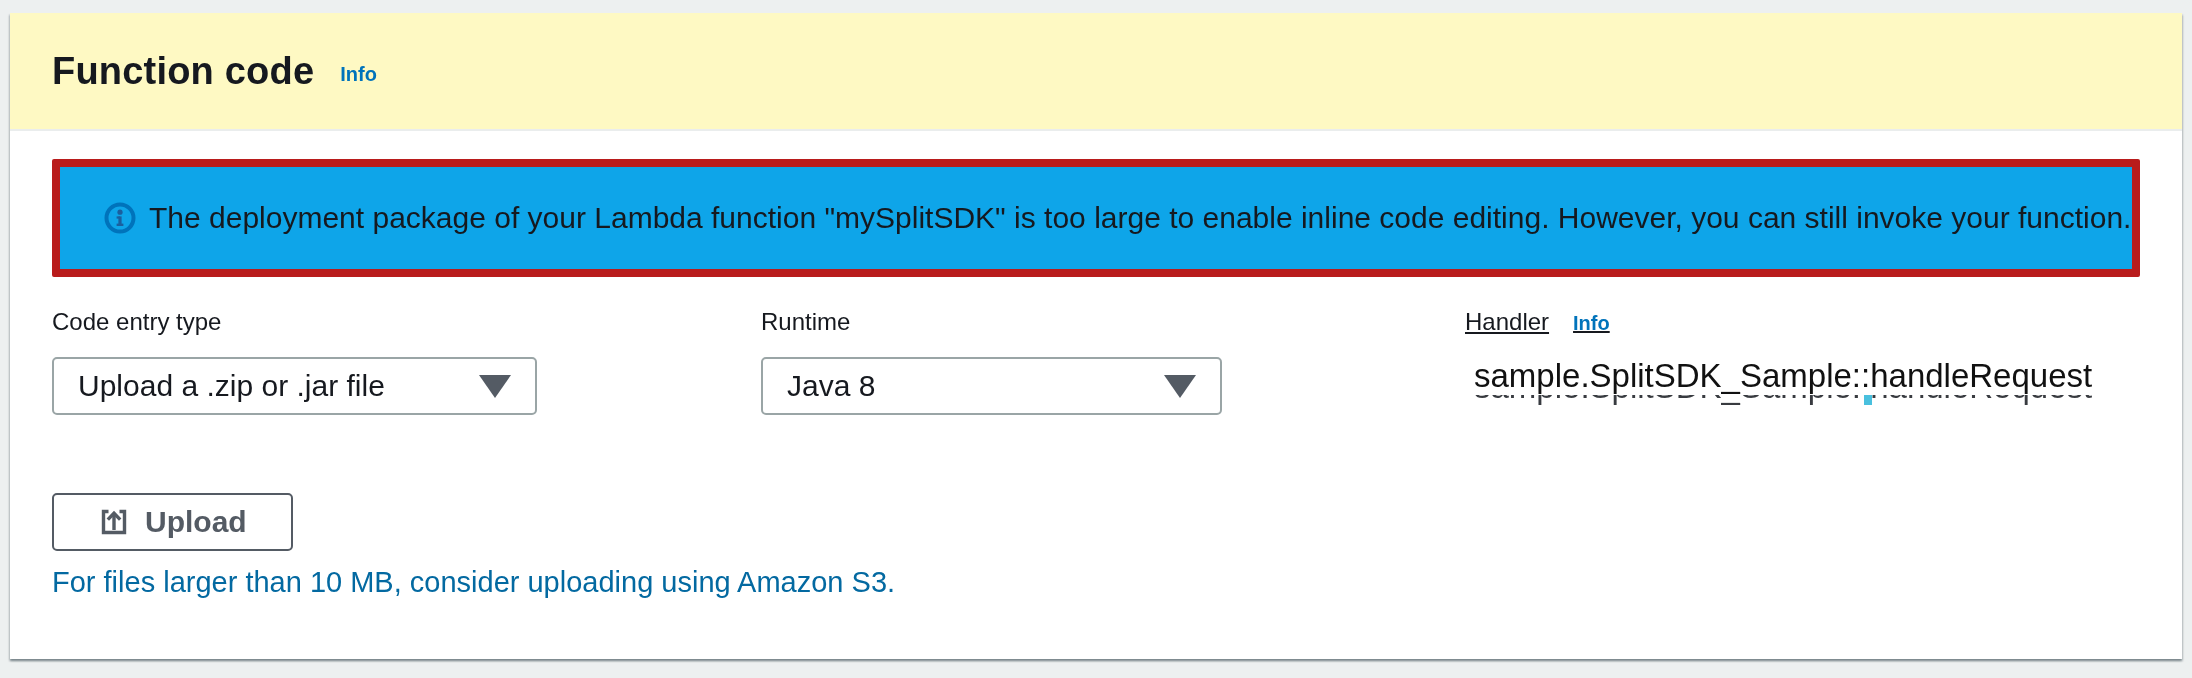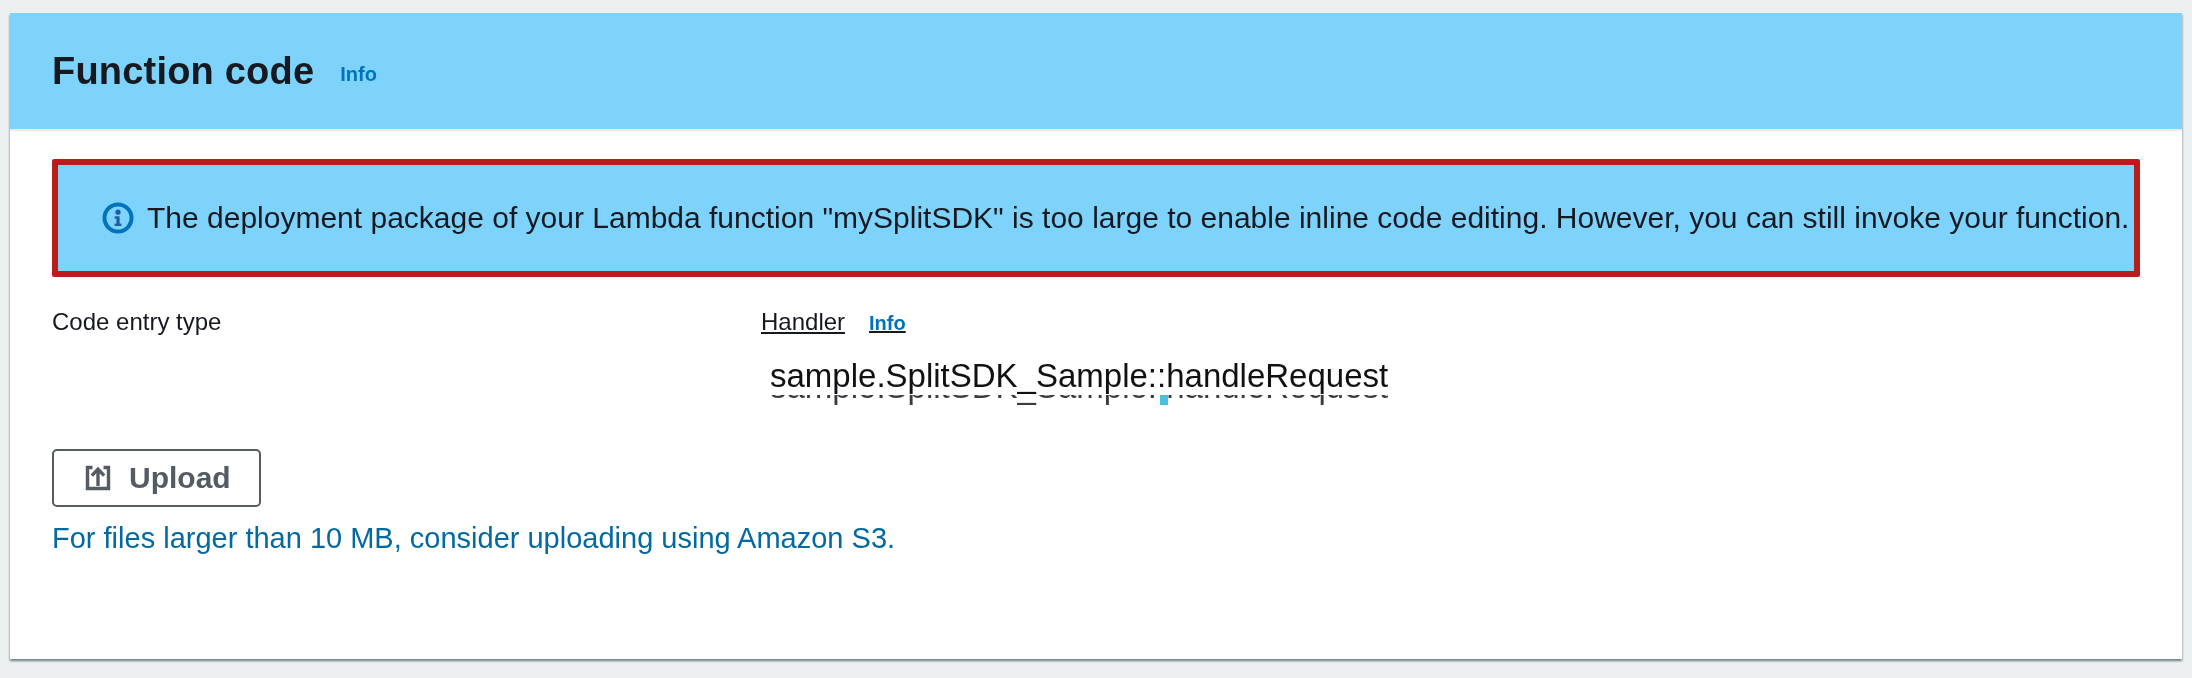--- a/index.html
+++ b/index.html
@@ -12,43 +12,43 @@
   }
   .panel{
     position:absolute;left:10px;top:13px;
     width:2172px;height:646px;
     background:#ffffff;
     box-shadow:0 2px 2px 0 rgba(0,28,36,.3), 1px 2px 2px 0 rgba(0,28,36,.15), -1px 2px 2px 0 rgba(0,28,36,.15);
     box-sizing:border-box;
   }
   .panel-header{
     height:118px;
-    background:#7dd3fc;
+    background:#fef9c3;
     border-bottom:2px solid #eaeded;
     display:flex;align-items:center;
     padding:0 42px;
     box-sizing:border-box;
   }
   .panel-title{
     font-size:38px;font-weight:bold;color:#16191f;letter-spacing:.2px;
   }
   .info-link{
     font-size:20px;font-weight:bold;color:#0073bb;
     margin-left:26px;margin-top:6px;
     text-decoration:none;cursor:pointer;
   }
   .panel-body{
     padding:28px 42px 0 42px;
   }
   
   .alert{
     height:118px;
-    border:6px solid #b91c1c;
+    border:8px solid #b91c1c;
     border-radius:2px;
-    background:#7dd3fc;
+    background:#0ea5e9;
     display:flex;align-items:center;
     padding-left:44px;
     box-sizing:border-box;
   }
   .alert-icon{flex:0 0 auto;width:32px;height:32px;margin-right:13px;display:block;}
   .alert-msg{
     font-size:30px;color:#16191f;white-space:nowrap;line-height:1.2;
   }
   
   .fields-row{display:flex;margin-top:26px;}
@@ -96,27 +96,27 @@
     margin-top:-27px;
     white-space:nowrap;
   }
   .caret-dot{
     position:absolute;top:0;left:399px;
     width:8px;height:10px;background:#2ab6d9;
   }
   
   .package-section{margin-top:44px;}
   .upload-btn{
-    margin-top:0;
+    margin-top:34px;
     height:58px;
     background:#ffffff;
     border:2px solid #545b64;
     border-radius:5px;
     display:inline-flex;align-items:center;
-    padding:0 28px;
+    padding:0 44px;
     box-sizing:border-box;
     cursor:pointer;
     font-family:"Liberation Sans", sans-serif;
   }
   .upload-btn svg{display:block;margin-right:15px;}
   .upload-btn-label{font-size:30px;font-weight:bold;color:#545b64;}
   .helper-text{
     margin-top:15px;
     font-size:29px;color:#0369a1;
   }
@@ -141,22 +141,33 @@
         <rect x="12.6" y="21.6" width="6.8" height="2.4" fill="#1b5f9e"></rect>
         <rect x="12.6" y="14.4" width="3.4" height="2.2" fill="#1b5f9e"></rect>
       </svg>
       <span class="alert-msg">The deployment package of your Lambda function "mySplitSDK" is too large to enable inline code editing. However, you can still invoke your function.</span>
     </div>
 
     <div class="fields-row">
 
       <div class="field-code">
         <div class="field-label">Code entry type</div>
+        <div class="select">
+          <span class="select-value">Upload a .zip or .jar file</span>
+          <span class="caret"></span>
+        </div>
       </div>
 
+      <div class="field-runtime">
+        <div class="field-label">Runtime</div>
+        <div class="select">
+          <span class="select-value">Java 8</span>
+          <span class="caret"></span>
+        </div>
+      </div>
 
       <div class="field-handler">
         <div class="handler-label-row">
           <span class="field-label">Handler</span>
           <a class="info-link">Info</a>
         </div>
         <div class="handler-value">sample.SplitSDK_Sample::handleRequest</div>
         <div class="handler-clip-artifact">
           <span class="clip-text">sample.SplitSDK_Sample::handleRequest</span>
           <span class="caret-dot"></span>

